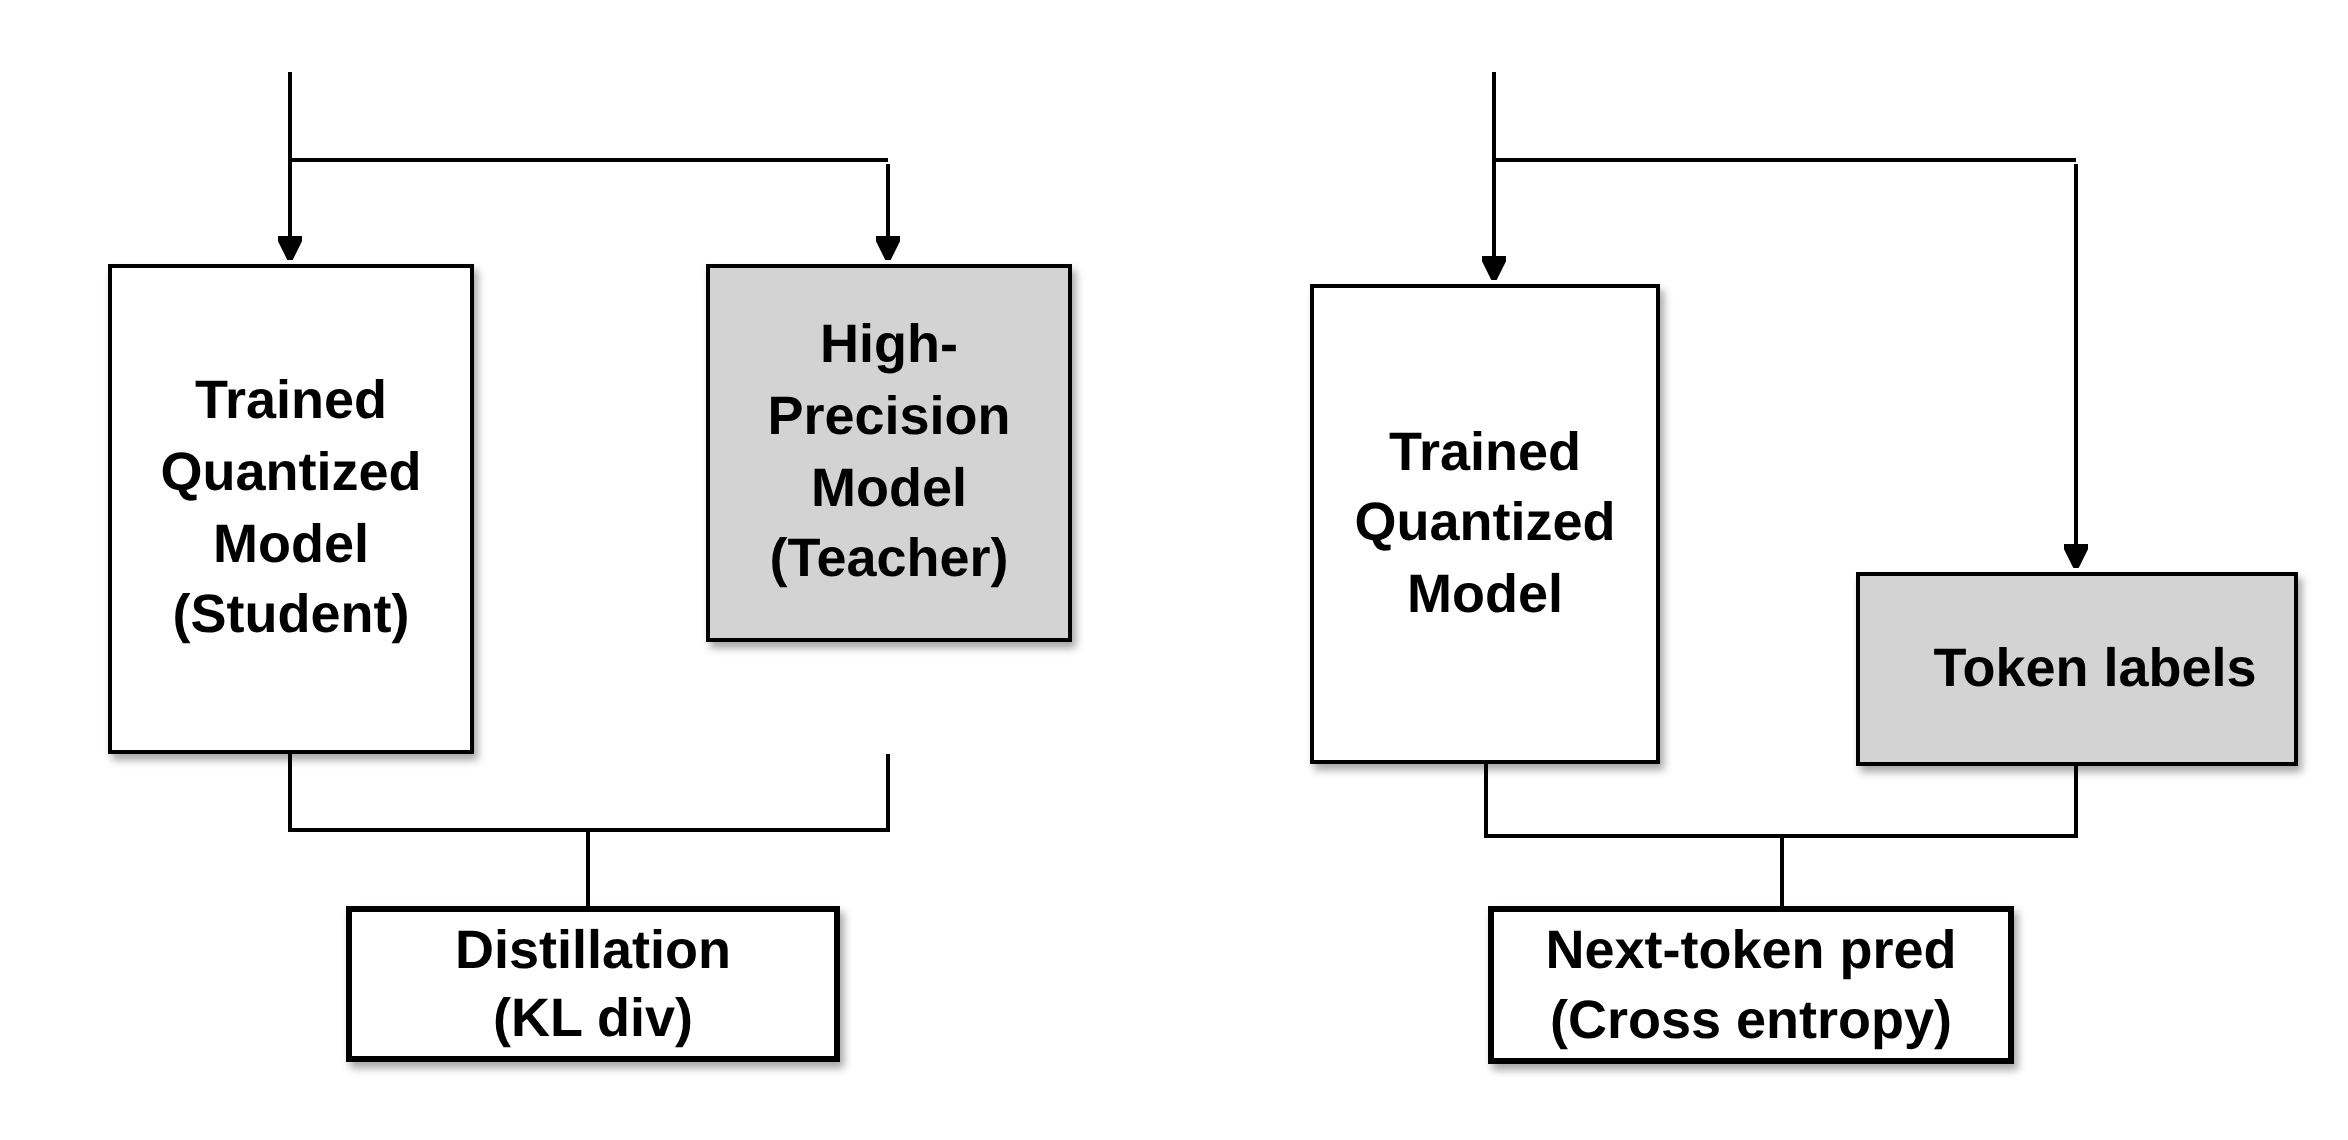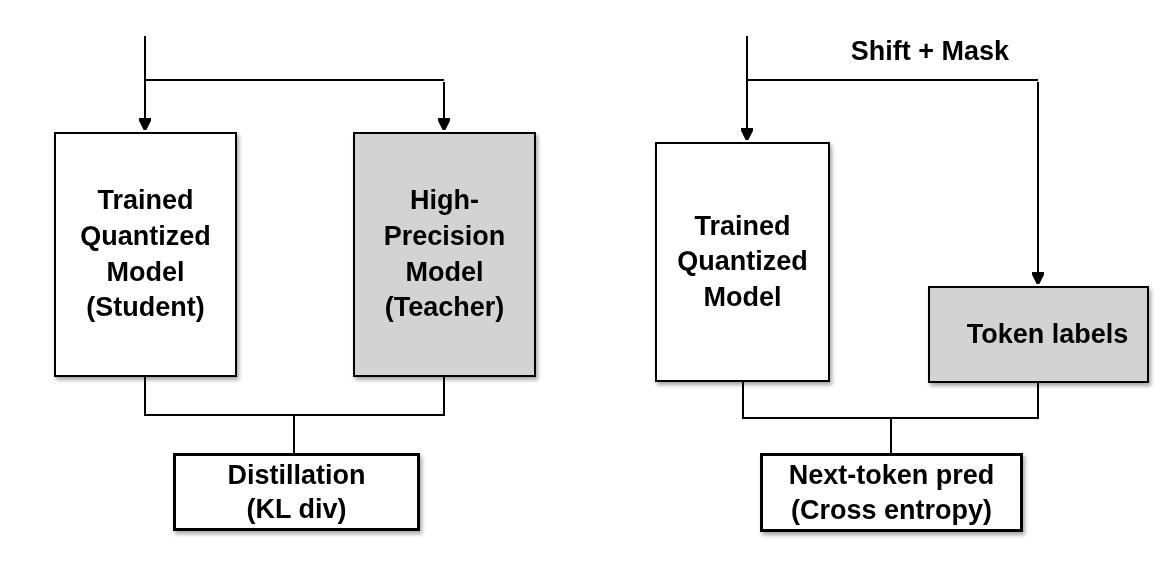--- a/index.html
+++ b/index.html
@@ -83,32 +83,31 @@
     <path d="M1038,82 V284" marker-end="url(#ah)"></path>
     <path d="M743,382 V418 H1038 V383"></path>
     <path d="M891,418 V453"></path>
   </svg>
 
   <div class="node" style="left:54px; top:132px; width:183px; height:245px;">Trained
 Quantized
 Model
 (Student)</div>
 
-  <div class="node gray" style="left:353px; top:132px; width:183px; height:245px;">High-
+  <div class="node gray" style="left:353px; top:132px; width:183px; height:189px;">High-
 Precision
 Model
 (Teacher)</div>
 
   <div class="node output" style="left:173px; top:453px; width:247px; height:78px;">Distillation
 (KL div)</div>
 
-  <div class="edge-label" style="left:828px; top:38px; width:204px;">Shift + Mask</div>
 
   <div class="node" style="left:655px; top:142px; width:175px; height:240px;">Trained
 Quantized
 Model</div>
 
   <div class="node gray" style="left:928px; top:286px; width:221px; height:97px;padding-left:18px;">Token labels</div>
 
-  <div class="node output" style="left:760px; top:453px; width:263px; height:79px;">Next-token pred
+  <div class="node output" style="left:744px; top:453px; width:263px; height:79px;">Next-token pred
 (Cross entropy)</div>
 
 </div>
 
 </body></html>

